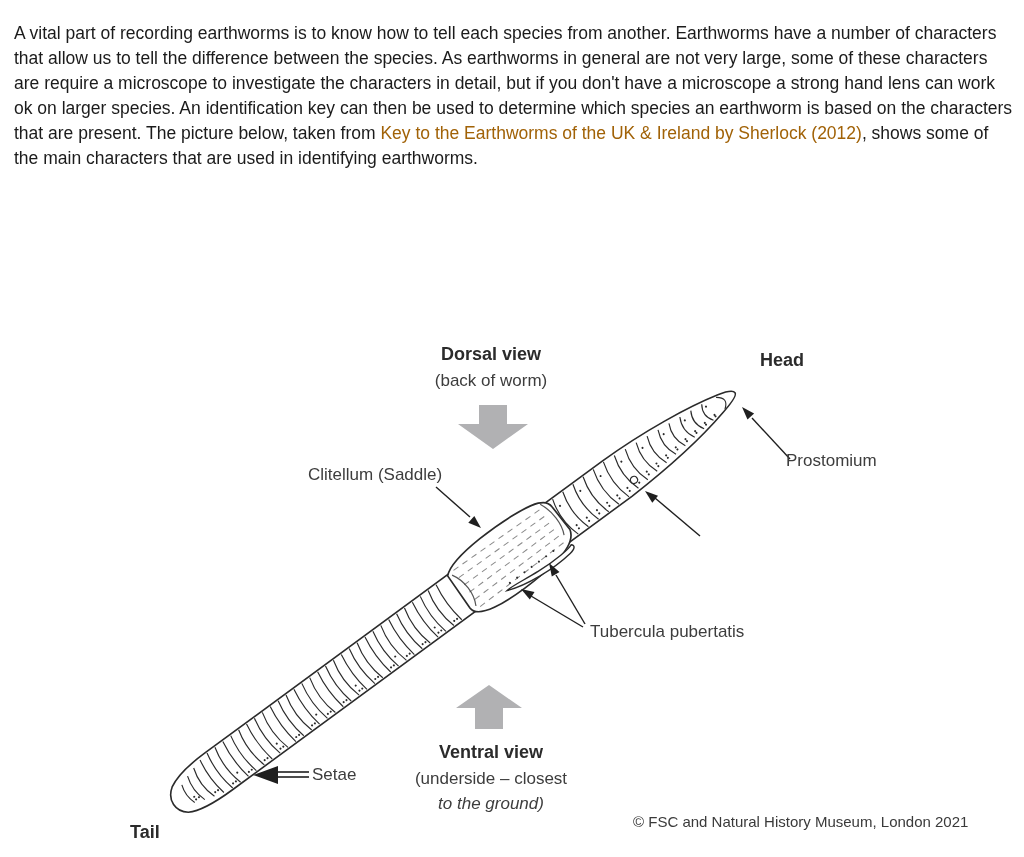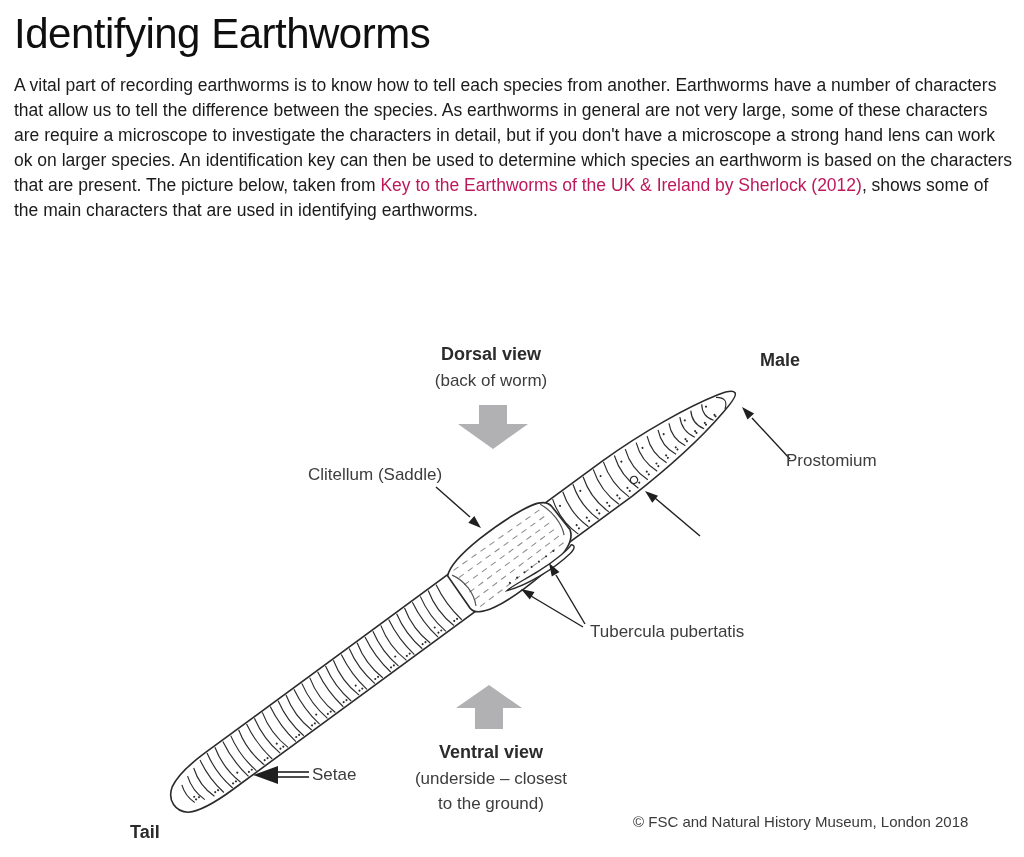--- a/index.html
+++ b/index.html
@@ -4,33 +4,32 @@
 <style>
   html,body{margin:0;padding:0;}
   body{
     width:1024px;height:857px;background:#ffffff;position:relative;
     font-family:"Liberation Sans", sans-serif;color:#1b1b1b;overflow:hidden;
   }
   .content{padding:6px 10px 0 14px;}
   h1{margin:4px 0 0;font-size:42px;font-weight:400;letter-spacing:-0.5px;color:#0f0f0f;line-height:1.15;}
   h2{margin:26px 0 0;font-size:28px;font-weight:400;color:#0f0f0f;line-height:1.15;}
   p.intro{margin:15px 0 0;font-size:17.5px;line-height:25px;max-width:1002px;color:#1b1b1b;}
-  a.key-link{color:#be185d;text-decoration:none;cursor:pointer;}
+  a.key-link{color:#a16207;text-decoration:none;cursor:pointer;}
   .diagram{position:absolute;left:0;top:12px;width:1024px;height:857px;pointer-events:none;}
   .diagram svg{position:absolute;left:0;top:0;}
   .lbl{position:absolute;font-size:17px;color:#3d3d3d;white-space:nowrap;}
   .lbl.b{font-weight:700;font-size:18px;color:#2b2b2b;}
   .ctr{transform:translateX(-50%);}
   .credit{position:absolute;font-size:15px;color:#3a3a3a;white-space:nowrap;}
 </style>
 </head>
 <body>
 
 <div class="content">
-  <h1>Identifying Earthworms</h1>
   <p class="intro"><span>A vital part of recording earthworms is to know how to tell each species from another. Earthworms have a number of characters that allow us to tell the difference between the species. As earthworms in general are not very large, some of these characters are require a microscope to investigate the characters in detail, but if you don't have a microscope a strong hand lens can work ok on larger species. An identification key can then be used to determine which species an earthworm is based on the characters that are present. The picture below, taken from </span><a class="key-link" href="#">Key to the Earthworms of the UK &amp; Ireland by Sherlock (2012)</a><span>, shows some of the main characters that are used in identifying earthworms.</span></p>
 </div>
 
 <div class="diagram">
 
   <svg width="1024" height="857" viewBox="0 0 1024 857">
 
     <g transform="translate(177 790) rotate(-36.3)">
       <path d="M 3,15 C -7,7 -7,-7 5,-15 C 15,-20.5 32,-23 52,-23 L 545,-23 C 596,-22.5 646,-16 677,-8 C 688,-5 692,-2.5 692,0.5 C 692,3.5 684,6.5 670,9.5 C 640,16.5 597,21.5 548,23 L 52,23 C 32,23 13,21 3,15 Z" fill="#ffffff" stroke="#2b2b2b" stroke-width="1.6"></path>
       <g id="worm-rings">
@@ -213,23 +212,23 @@
       <g>
         <line x1="309" y1="760" x2="278" y2="760" stroke-width="1.6"></line>
         <line x1="309" y1="765" x2="278" y2="765" stroke-width="1.6"></line>
         <polygon points="253,763 278,754 278,772" stroke="none"></polygon>
       </g>
     </g>
   </svg>
 
   <div class="lbl b ctr" style="left:491px;top:332px;">Dorsal view</div>
   <div class="lbl ctr" style="left:491px;top:359px;">(back of worm)</div>
-  <div class="lbl b" style="left:760px;top:338px;">Male</div>
+  <div class="lbl b" style="left:760px;top:338px;">Head</div>
   <div class="lbl" style="left:786px;top:439px;">Prostomium</div>
   <div class="lbl" style="left:308px;top:453px;">Clitellum (Saddle)</div>
   <div class="lbl" style="left:590px;top:610px;">Tubercula pubertatis</div>
   <div class="lbl b ctr" style="left:491px;top:730px;">Ventral view</div>
   <div class="lbl ctr" style="left:491px;top:757px;">(underside – closest</div>
-  <div class="lbl ctr" style="left:491px;top:782px;">to the ground)</div>
+  <div class="lbl ctr" style="left:491px;top:782px;font-style:italic;">to the ground)</div>
   <div class="lbl" style="left:312px;top:753px;">Setae</div>
   <div class="lbl b" style="left:130px;top:810px;">Tail</div>
-  <div class="credit" style="left:633px;top:801px;">© FSC and Natural History Museum, London 2018</div>
+  <div class="credit" style="left:633px;top:801px;">© FSC and Natural History Museum, London 2021</div>
 </div>
 
 </body></html>

